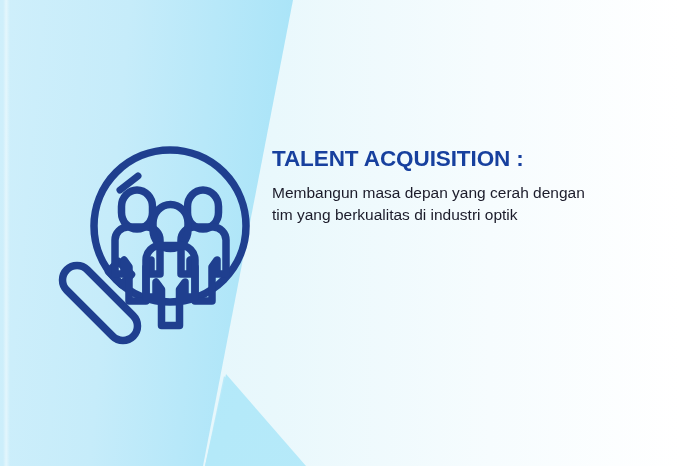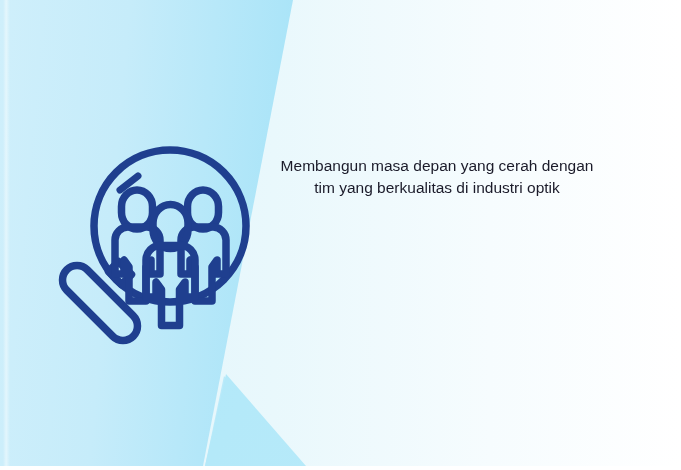--- a/index.html
+++ b/index.html
@@ -119,21 +119,20 @@
     margin: 0;
     white-space: nowrap;
   }
   .subcopy {
     color: #1b1b2a;
     font-size: 15.5px;
     font-weight: normal;
     line-height: 1.42;
     margin: 10px 0 0 0;
     width: 330px;
-    text-align: center;
   }
 </style>
 </head>
 <body>
 
 <div id="banner">
 
   <div class="bg-base"></div>
   <div class="bg-wedge-light"></div>
   <div class="bg-band-cyan"></div>
@@ -217,16 +216,17 @@
                    l-5.5 -7.5
                    v15
                    h-10 Z"></path>
         </g>
 
       </g>
     </svg>
   </div>
 
   <div class="copy">
+    <div class="headline">TALENT ACQUISITION :</div>
     <p class="subcopy">Membangun masa depan yang cerah dengan tim yang berkualitas di industri optik</p>
   </div>
 
 </div>
 
 </body></html>

